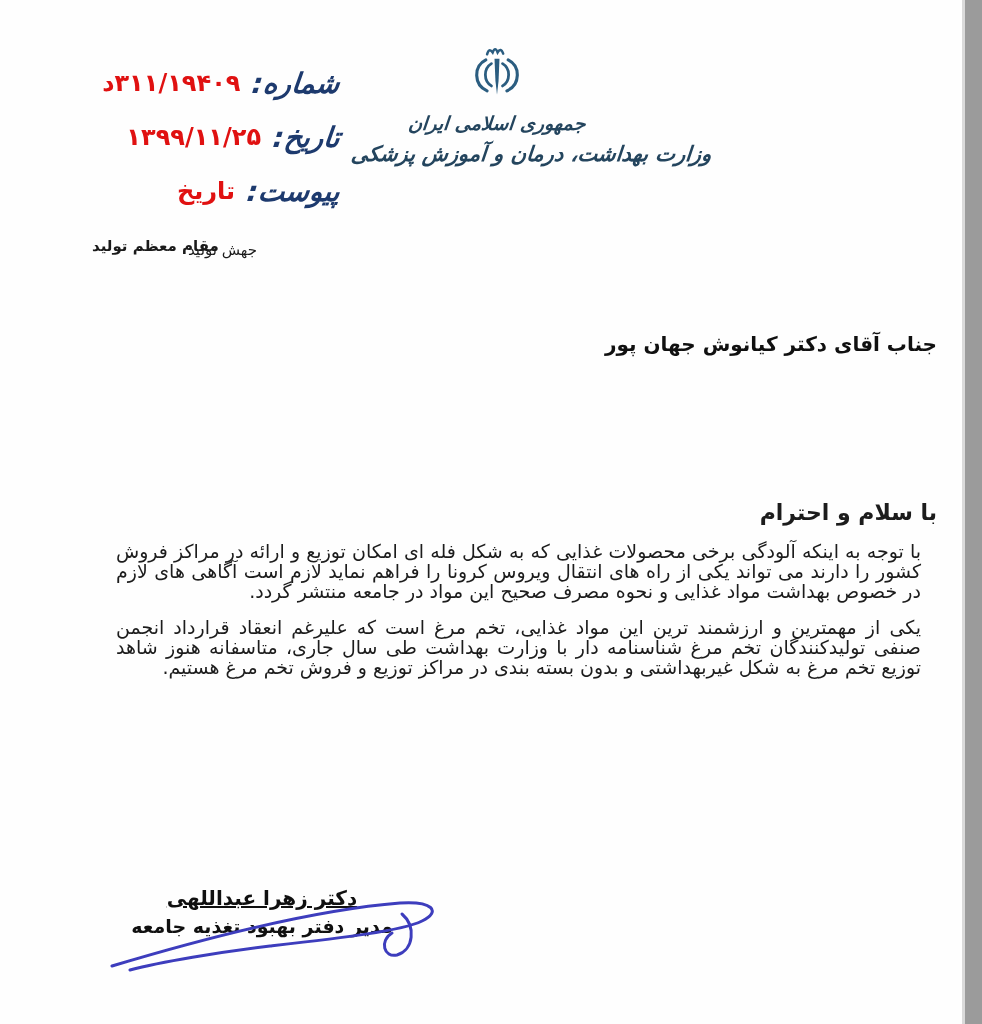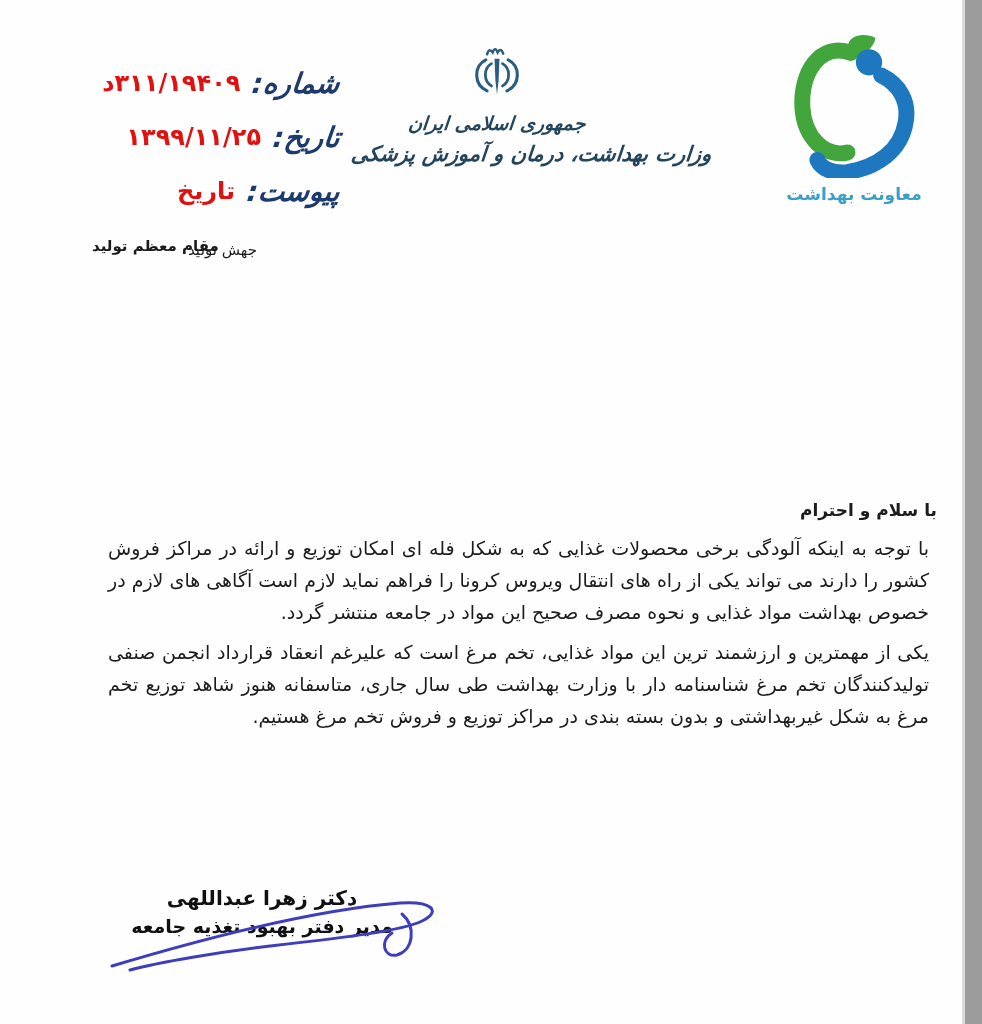--- a/index.html
+++ b/index.html
@@ -30,25 +30,25 @@
   .country{font-size:19px;font-weight:bold;font-style:italic;margin-top:2px;transform:skewX(-5deg);}
   .ministry{font-size:21px;font-weight:bold;font-style:italic;margin-top:8px;white-space:nowrap;transform:skewX(-5deg);}
   
   .logo-block{position:absolute;left:778px;top:32px;width:152px;text-align:center;}
   .logo-caption{font-size:17px;font-weight:bold;color:#3d9ec7;margin-top:2px;white-space:nowrap;}
   
   .recipient{position:absolute;right:45px;top:322px;direction:rtl;text-align:right;color:#101010;}
   .r-line{font-size:20px;font-weight:bold;line-height:45px;white-space:nowrap;}
   
   .letter-body{position:absolute;left:100px;right:45px;top:500px;direction:rtl;color:#1c1c1c;}
-  .salutation{font-size:17px;font-weight:bold;margin:0 0 12px 0;}
-  .para{font-size:19px;line-height:32px;text-align:justify;text-align-last:right;margin:8px;}
+  .salutation{font-size:22px;font-weight:bold;margin:0 0 12px 0;}
+  .para{font-size:19px;line-height:20px;text-align:justify;text-align-last:right;margin:16px;}
   
   .sig-block{position:absolute;left:112px;top:886px;width:300px;text-align:center;direction:rtl;color:#101010;}
-  .sig-name{font-size:20px;font-weight:bold;}
+  .sig-name{font-size:20px;font-weight:bold;text-decoration:underline;}
   .sig-title{font-size:19px;font-weight:bold;margin-top:5px;}
   .sig-scrawl{position:absolute;left:102px;top:892px;pointer-events:none;}
 </style>
 </head>
 <body>
 
 <div class="page">
 
   <div class="meta">
     <div class="meta-row">
@@ -76,31 +76,23 @@
         <path d="M68 24 C88 34 88 64 66 74" stroke-width="5"></path>
         <path d="M41 30 C28 38 28 58 41 66" stroke-width="4.5"></path>
         <path d="M59 30 C72 38 72 58 59 66" stroke-width="4.5"></path>
       </g>
       <path d="M46 22 h8 l-1.5 36 L50 80 l-2.5 -22 z" fill="#2b5d80"></path>
     </svg>
     <div class="country">جمهوری اسلامی ایران</div>
     <div class="ministry">وزارت بهداشت، درمان و آموزش پزشکی</div>
   </div>
 
-  <div class="logo-block">
-    <svg width="122" height="146" viewBox="0 0 130 155">
-      <path d="M60 24 C52 6 72 -2 88 6 C85 20 70 28 60 24 Z" fill="#43a63c"></path>
-      <path d="M62 22 C28 10 8 44 10 80 C12 112 34 134 58 128" fill="none" stroke="#43a63c" stroke-width="17" stroke-linecap="round"></path>
-      <circle cx="81" cy="32" r="14" fill="#1e78c0"></circle>
-      <path d="M94 46 C114 56 124 74 120 96 C115 126 90 144 58 149 C42 151 30 145 26 136" fill="none" stroke="#1e78c0" stroke-width="17" stroke-linecap="round"></path>
-    </svg>
-    <div class="logo-caption">معاونت بهداشت</div>
-  </div>
 
   <div class="recipient">
+    <div class="r-line">جناب آقای دکتر کیانوش جهان پور</div>
   </div>
 
   <div class="letter-body">
     <p class="salutation">با سلام و احترام</p>
     <p class="para">با توجه به اینکه آلودگی برخی محصولات غذایی که به شکل فله ای امکان توزیع و ارائه در مراکز فروش کشور را دارند می تواند یکی از راه های انتقال ویروس کرونا را فراهم نماید لازم است آگاهی های لازم در خصوص بهداشت مواد غذایی و نحوه مصرف صحیح این مواد در جامعه منتشر گردد.</p>
     <p class="para">یکی از مهمترین و ارزشمند ترین این مواد غذایی، تخم مرغ است که علیرغم انعقاد قرارداد انجمن صنفی تولیدکنندگان تخم مرغ شناسنامه دار با وزارت بهداشت طی سال جاری، متاسفانه هنوز شاهد توزیع تخم مرغ به شکل غیربهداشتی و بدون بسته بندی در مراکز توزیع و فروش تخم مرغ هستیم.</p>
   </div>
 
   <div class="sig-block">
     <div class="sig-name">دکتر زهرا عبداللهی</div>

